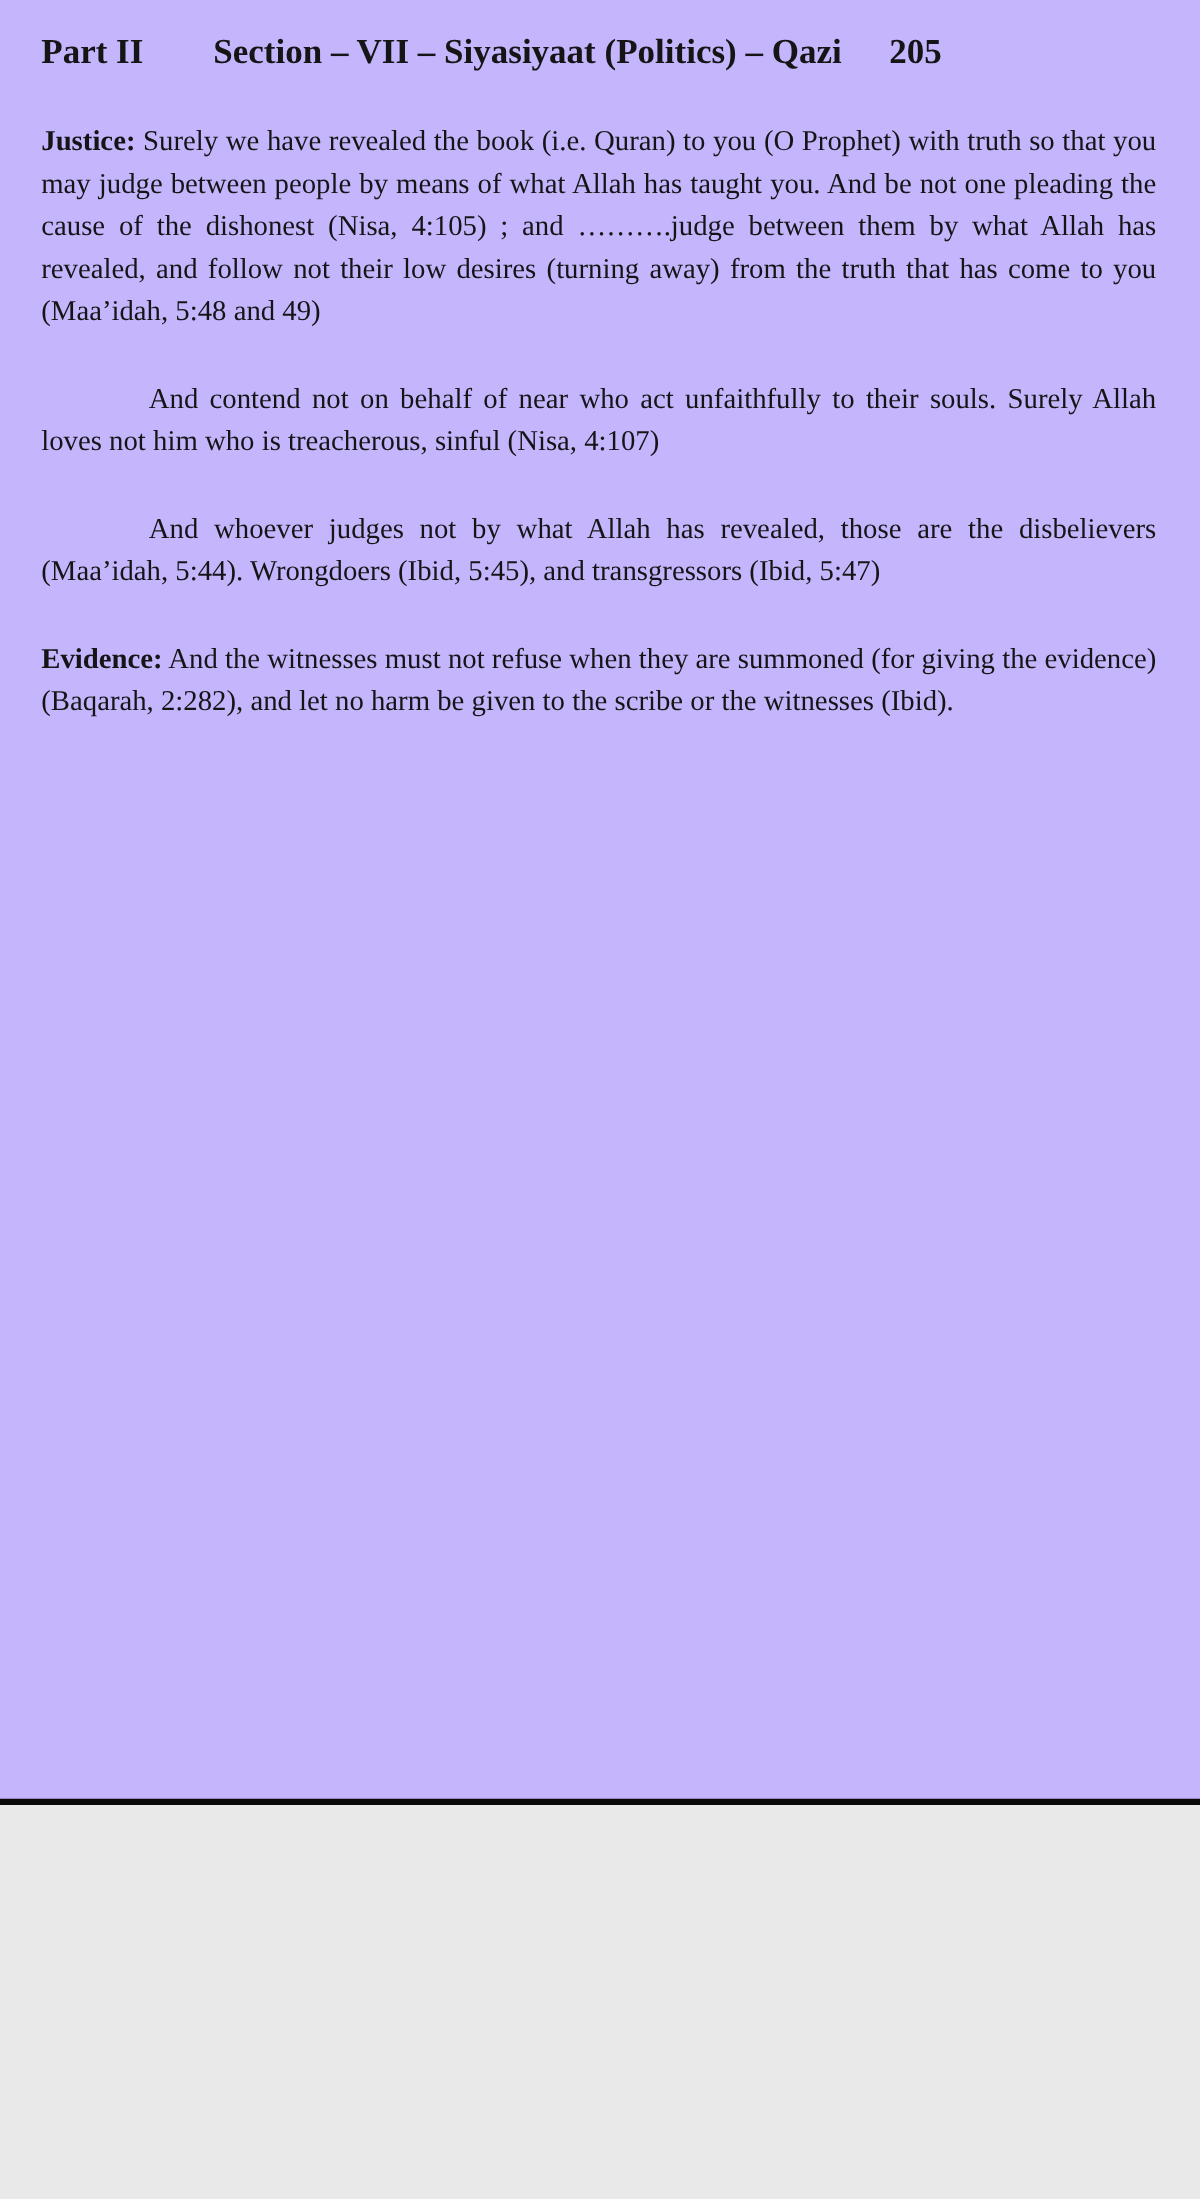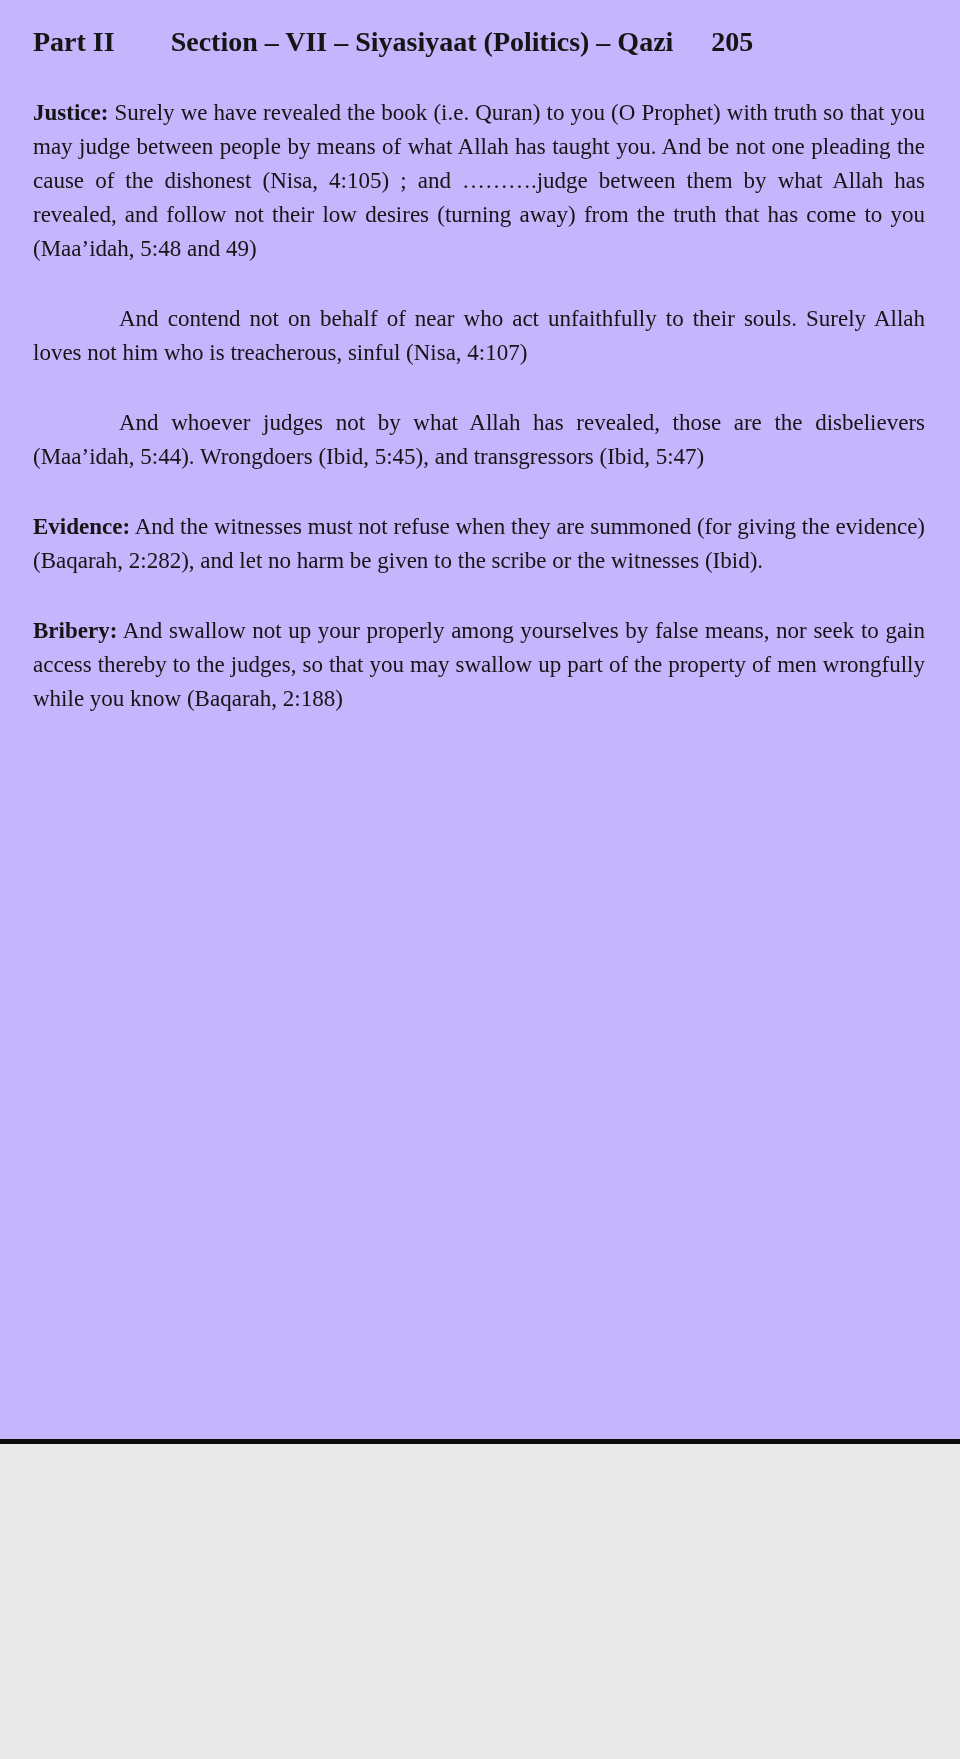--- a/index.html
+++ b/index.html
@@ -81,20 +81,16 @@
   <p class="para indent">
     <span>And whoever judges not by what Allah has revealed, those are the disbelievers (Maa’idah, 5:44). Wrongdoers (Ibid, 5:45), and transgressors (Ibid, 5:47)</span>
   </p>
 
   <p class="para">
     <b class="lead">Evidence:</b>
     <span>And the witnesses must not refuse when they are summoned (for giving the evidence) (Baqarah, 2:282), and let no harm be given to the scribe or the witnesses (Ibid).</span>
   </p>
 
 
-  <p class="para">
-    <b class="lead">Bribery:</b>
-    <span>And swallow not up your properly among yourselves by false means, nor seek to gain access thereby to the judges, so that you may swallow up part of the property of men wrongfully while you know (Baqarah, 2:188)</span>
-  </p>
 
   <div class="scan-edge"></div>
 
 </div>
 
 </body></html>

